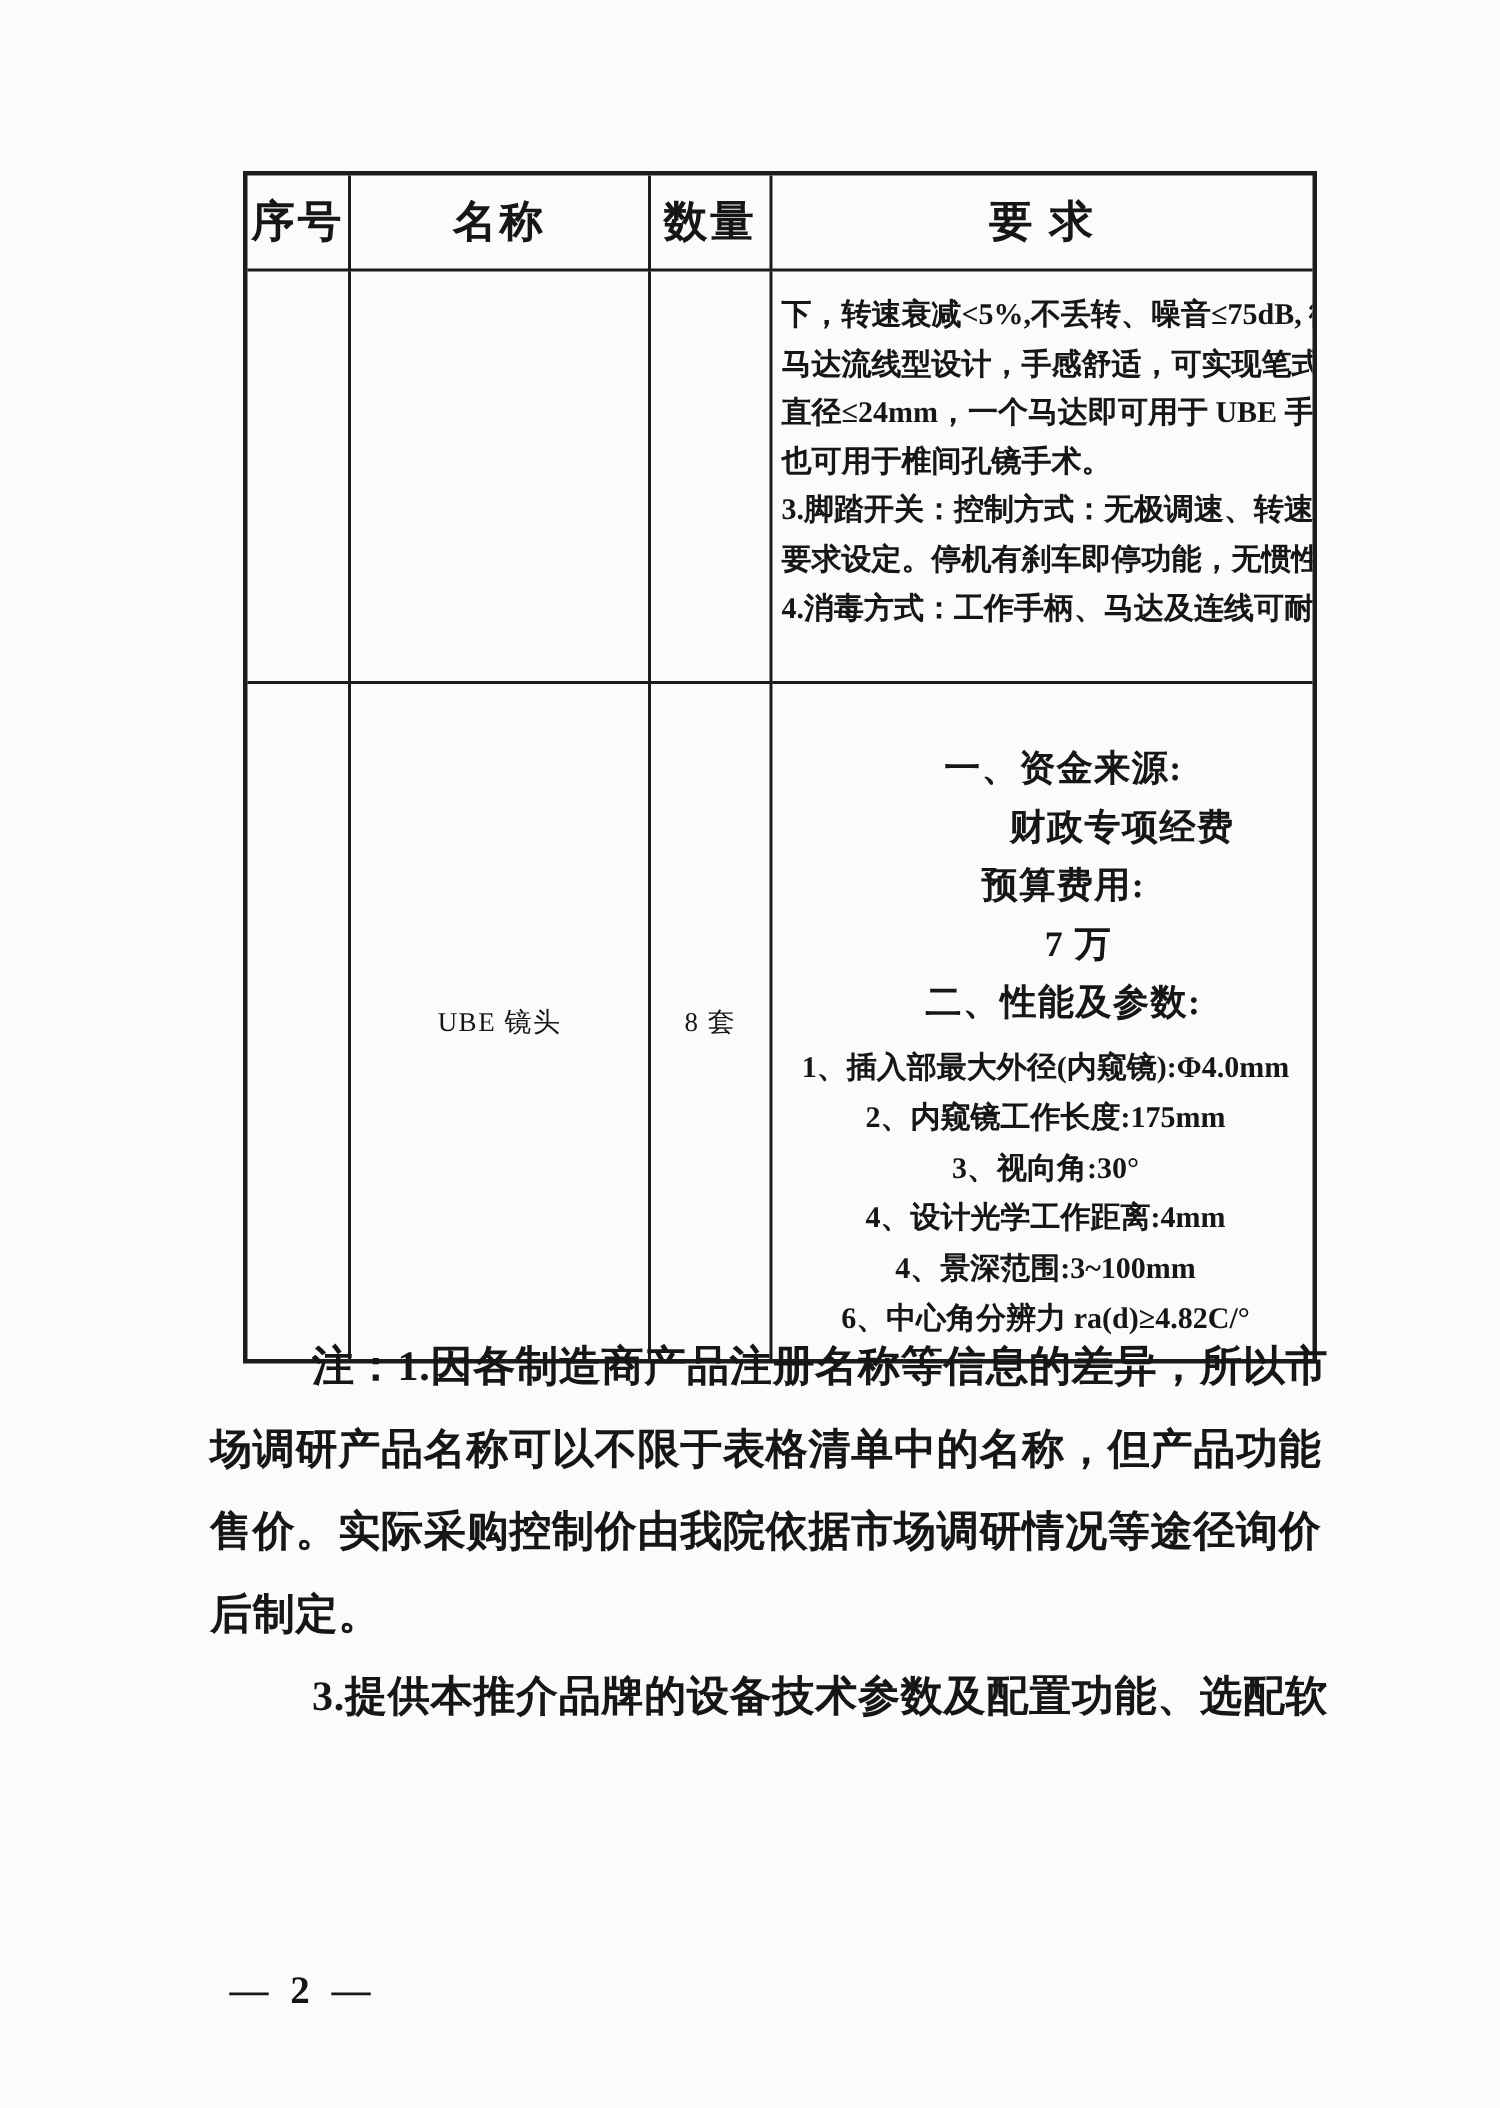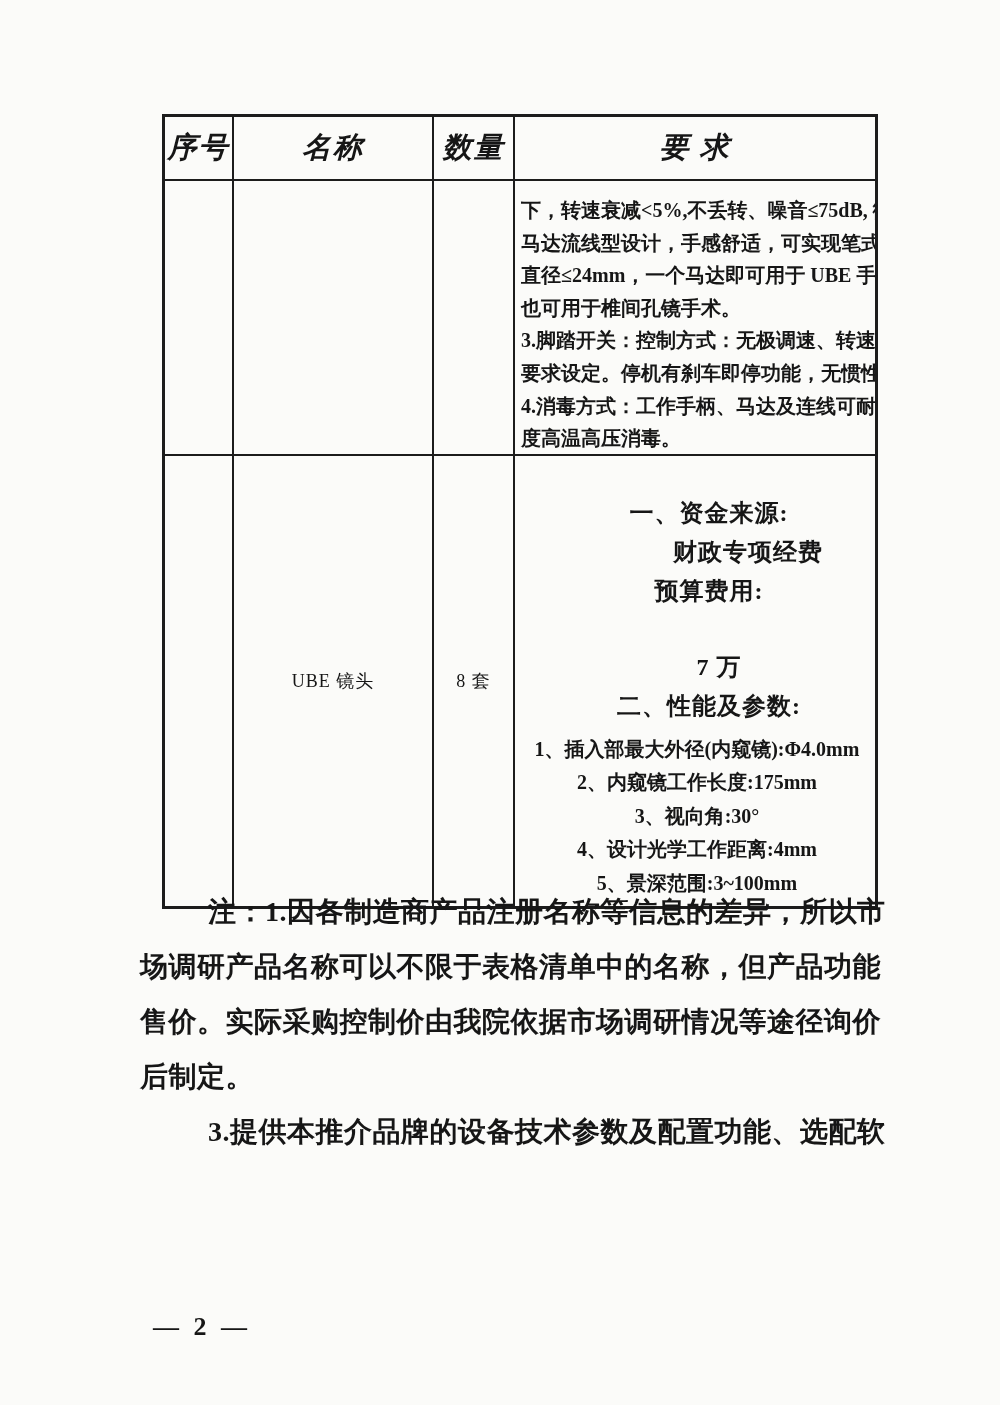--- a/index.html
+++ b/index.html
@@ -33,21 +33,20 @@
   }
   .cell.last-col { border-right: none; }
   .cell.last-row { border-bottom: none; }
   .th {
     display: flex;
     align-items: center;
     justify-content: center;
     font-weight: 700;
     font-size: 29px;
     letter-spacing: 2px;
-    font-style: italic;
   }
   .center-cell {
     display: flex;
     align-items: center;
     justify-content: center;
     font-size: 18px;
     letter-spacing: 1px;
   }
 
   
@@ -62,21 +61,21 @@
   
   .spec-cell { padding-top: 38px; text-align: center; }
   .funding-line {
     font-size: 24px;
     font-weight: 700;
     line-height: 39px;
     white-space: nowrap;
   }
   .ind-head { padding-left: 28px; letter-spacing: 1px; }
   .ind-src  { padding-left: 106px; letter-spacing: 1px; font-family: Liberation Serif, serif; }
-  .ind-val  { padding-left: 48px; letter-spacing: 1px; margin-top: 37px; }
+  .ind-val  { padding-left: 48px; letter-spacing: 1px; }
   .spec-list { margin-top: 7px; padding-left: 4px; }
   .spec-line {
     font-size: 20px;
     font-weight: 600;
     line-height: 33.4px;
     white-space: nowrap;
   }
 
   
   .notes {
@@ -120,38 +119,38 @@
     <div class="cell"></div>
     <div class="cell"></div>
     <div class="cell last-col req-cell">
       <div class="req-line">下，转速衰减&lt;5%,不丢转、噪音≤75dB, 微型</div>
       <div class="req-line">马达流线型设计，手感舒适，可实现笔式操作，</div>
       <div class="req-line">直径≤24mm，一个马达即可用于 UBE 手术，</div>
       <div class="req-line">也可用于椎间孔镜手术。</div>
       <div class="req-line">3.脚踏开关：控制方式：无极调速、转速可按</div>
       <div class="req-line">要求设定。停机有刹车即停功能，无惯性。</div>
       <div class="req-line">4.消毒方式：工作手柄、马达及连线可耐 132</div>
-      <div class="req-line">度高温高压消毒。</div>
     </div>
 
     <div class="cell last-row"></div>
     <div class="cell last-row center-cell">UBE 镜头</div>
     <div class="cell last-row center-cell">8 套</div>
     <div class="cell last-col last-row spec-cell">
       <div class="funding-line ind-head">一、资金来源:</div>
       <div class="funding-line ind-src">财政专项经费</div>
       <div class="funding-line ind-head">预算费用:</div>
       <div class="funding-line ind-val">7 万</div>
       <div class="funding-line ind-head">二、性能及参数:</div>
       <div class="spec-list">
         <div class="spec-line">1、插入部最大外径(内窥镜):Φ4.0mm</div>
         <div class="spec-line">2、内窥镜工作长度:175mm</div>
         <div class="spec-line">3、视向角:30°</div>
         <div class="spec-line">4、设计光学工作距离:4mm</div>
-        <div class="spec-line">5、景深范围:3~100mm</div>
+        <div class="spec-line">4、景深范围:3~100mm</div>
+        <div class="spec-line">6、中心角分辨力 ra(d)≥4.82C/°</div>
       </div>
     </div>
   </div>
 
   <div class="notes">
     <div class="note-line indent">注：1.因各制造商产品注册名称等信息的差异，所以市</div>
     <div class="note-line">场调研产品名称可以不限于表格清单中的名称，但产品功能</div>
     <div class="note-line">售价。实际采购控制价由我院依据市场调研情况等途径询价</div>
     <div class="note-line">后制定。</div>
     <div class="note-line indent">3.提供本推介品牌的设备技术参数及配置功能、选配软</div>

